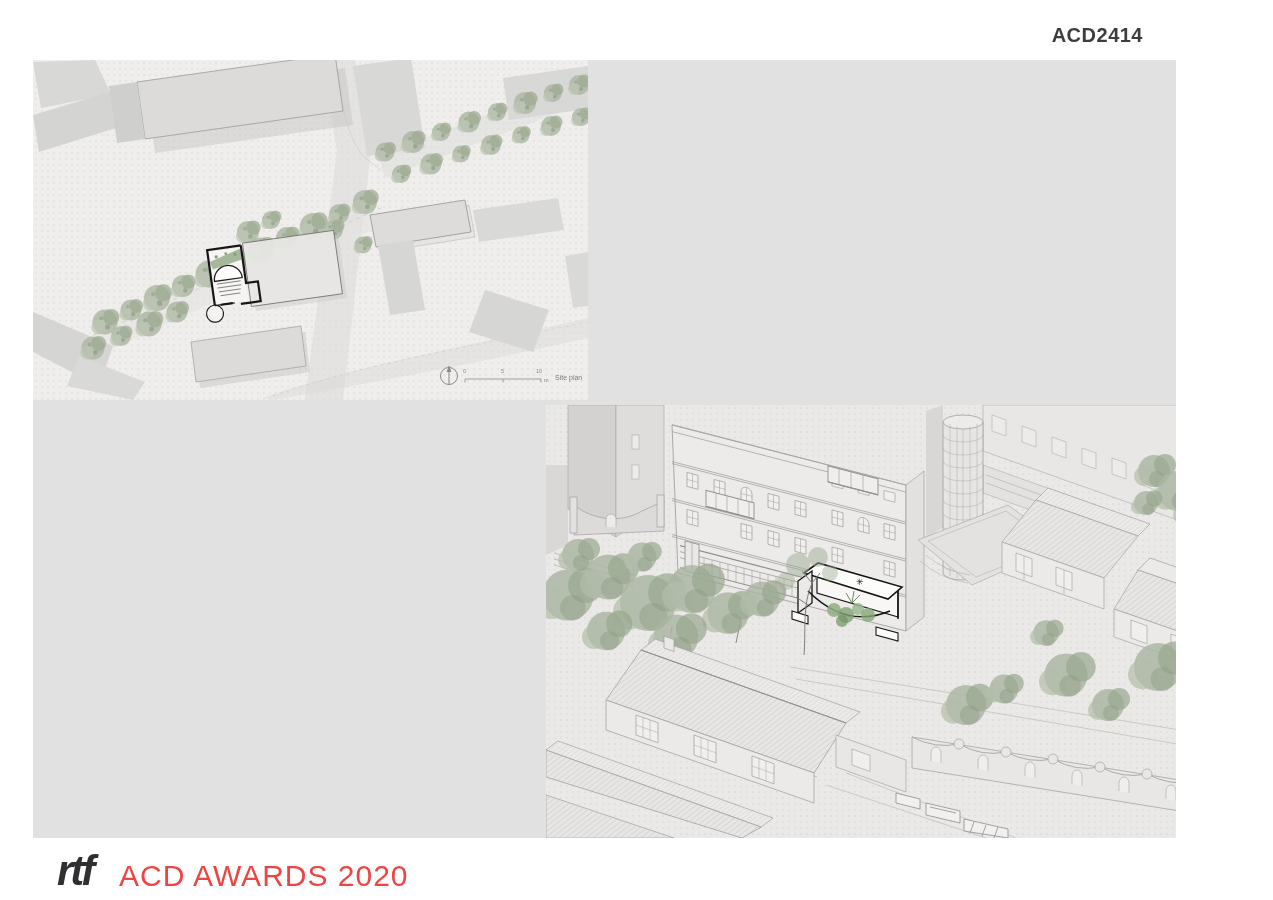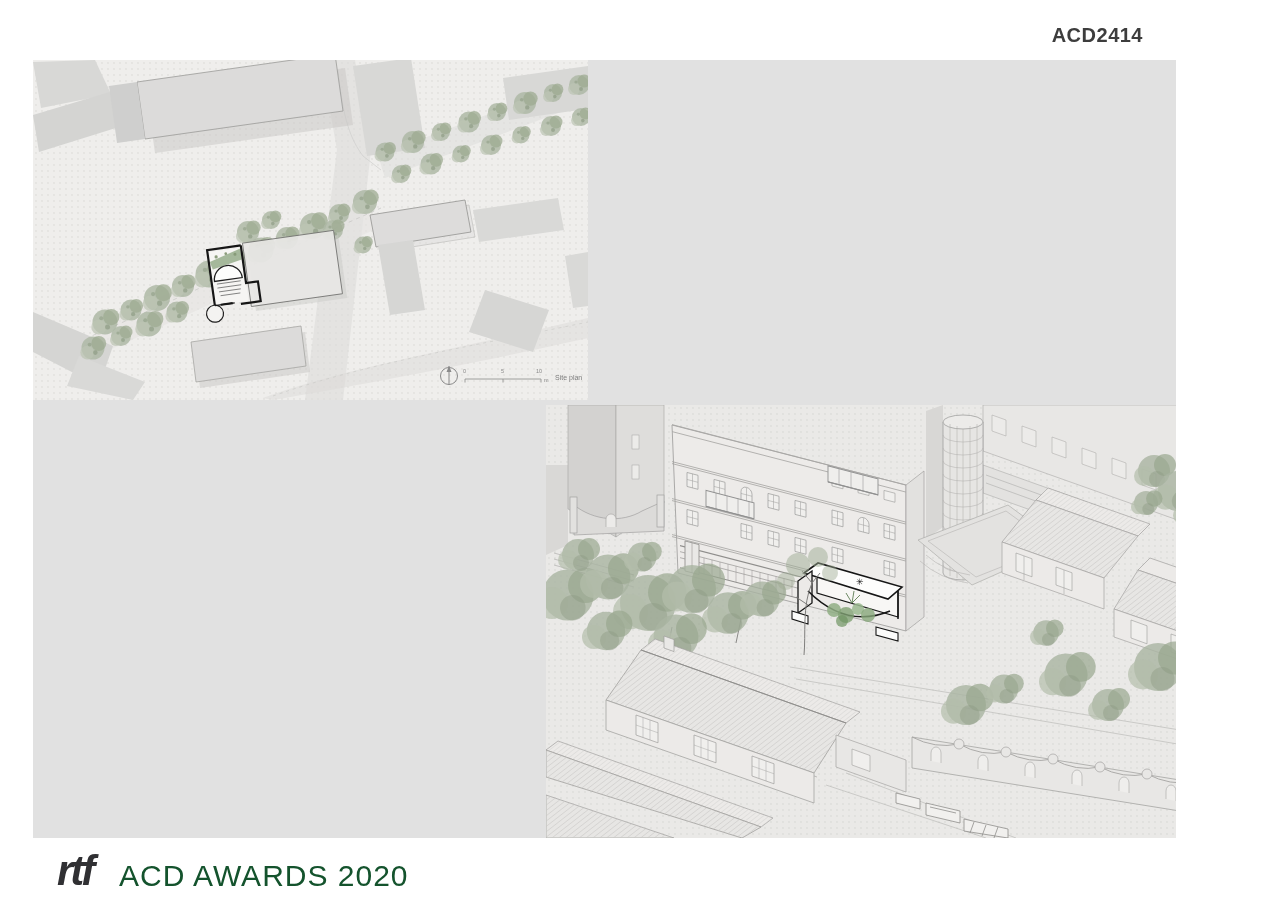--- a/index.html
+++ b/index.html
@@ -9,21 +9,21 @@
         color:#3d3d3d;letter-spacing:.5px;}
   .canvas{position:absolute;left:33px;top:60px;width:1209px;height:778px;background:#e1e1e1;}
   .panel{position:absolute;background-color:#efeeec;
         background-image:radial-gradient(rgba(110,110,100,0.07) 1px, transparent 1.2px);
         background-size:6px 6px;}
   .panel.site{left:0;top:0;width:555px;height:340px;}
   .panel.axon{left:513px;top:345px;width:696px;height:433px;background-color:#eae9e7;}
   .panel svg{display:block;width:100%;height:100%;}
   .footer{position:absolute;left:30px;top:845px;height:48px;display:flex;align-items:flex-end;gap:10px;margin-left:27px;}
   .footer svg{display:block;}
-  .footer-title{font-size:30px;color:#14532d;letter-spacing:1px;font-weight:500;}
+  .footer-title{font-size:30px;color:#ef4444;letter-spacing:1px;font-weight:500;}
   text{font-family:"Liberation Sans", sans-serif;}
 </style>
 </head>
 <body>
 
 <div class="page">
 
   <div class="board-code">ACD2414</div>
 
   <div class="canvas">

